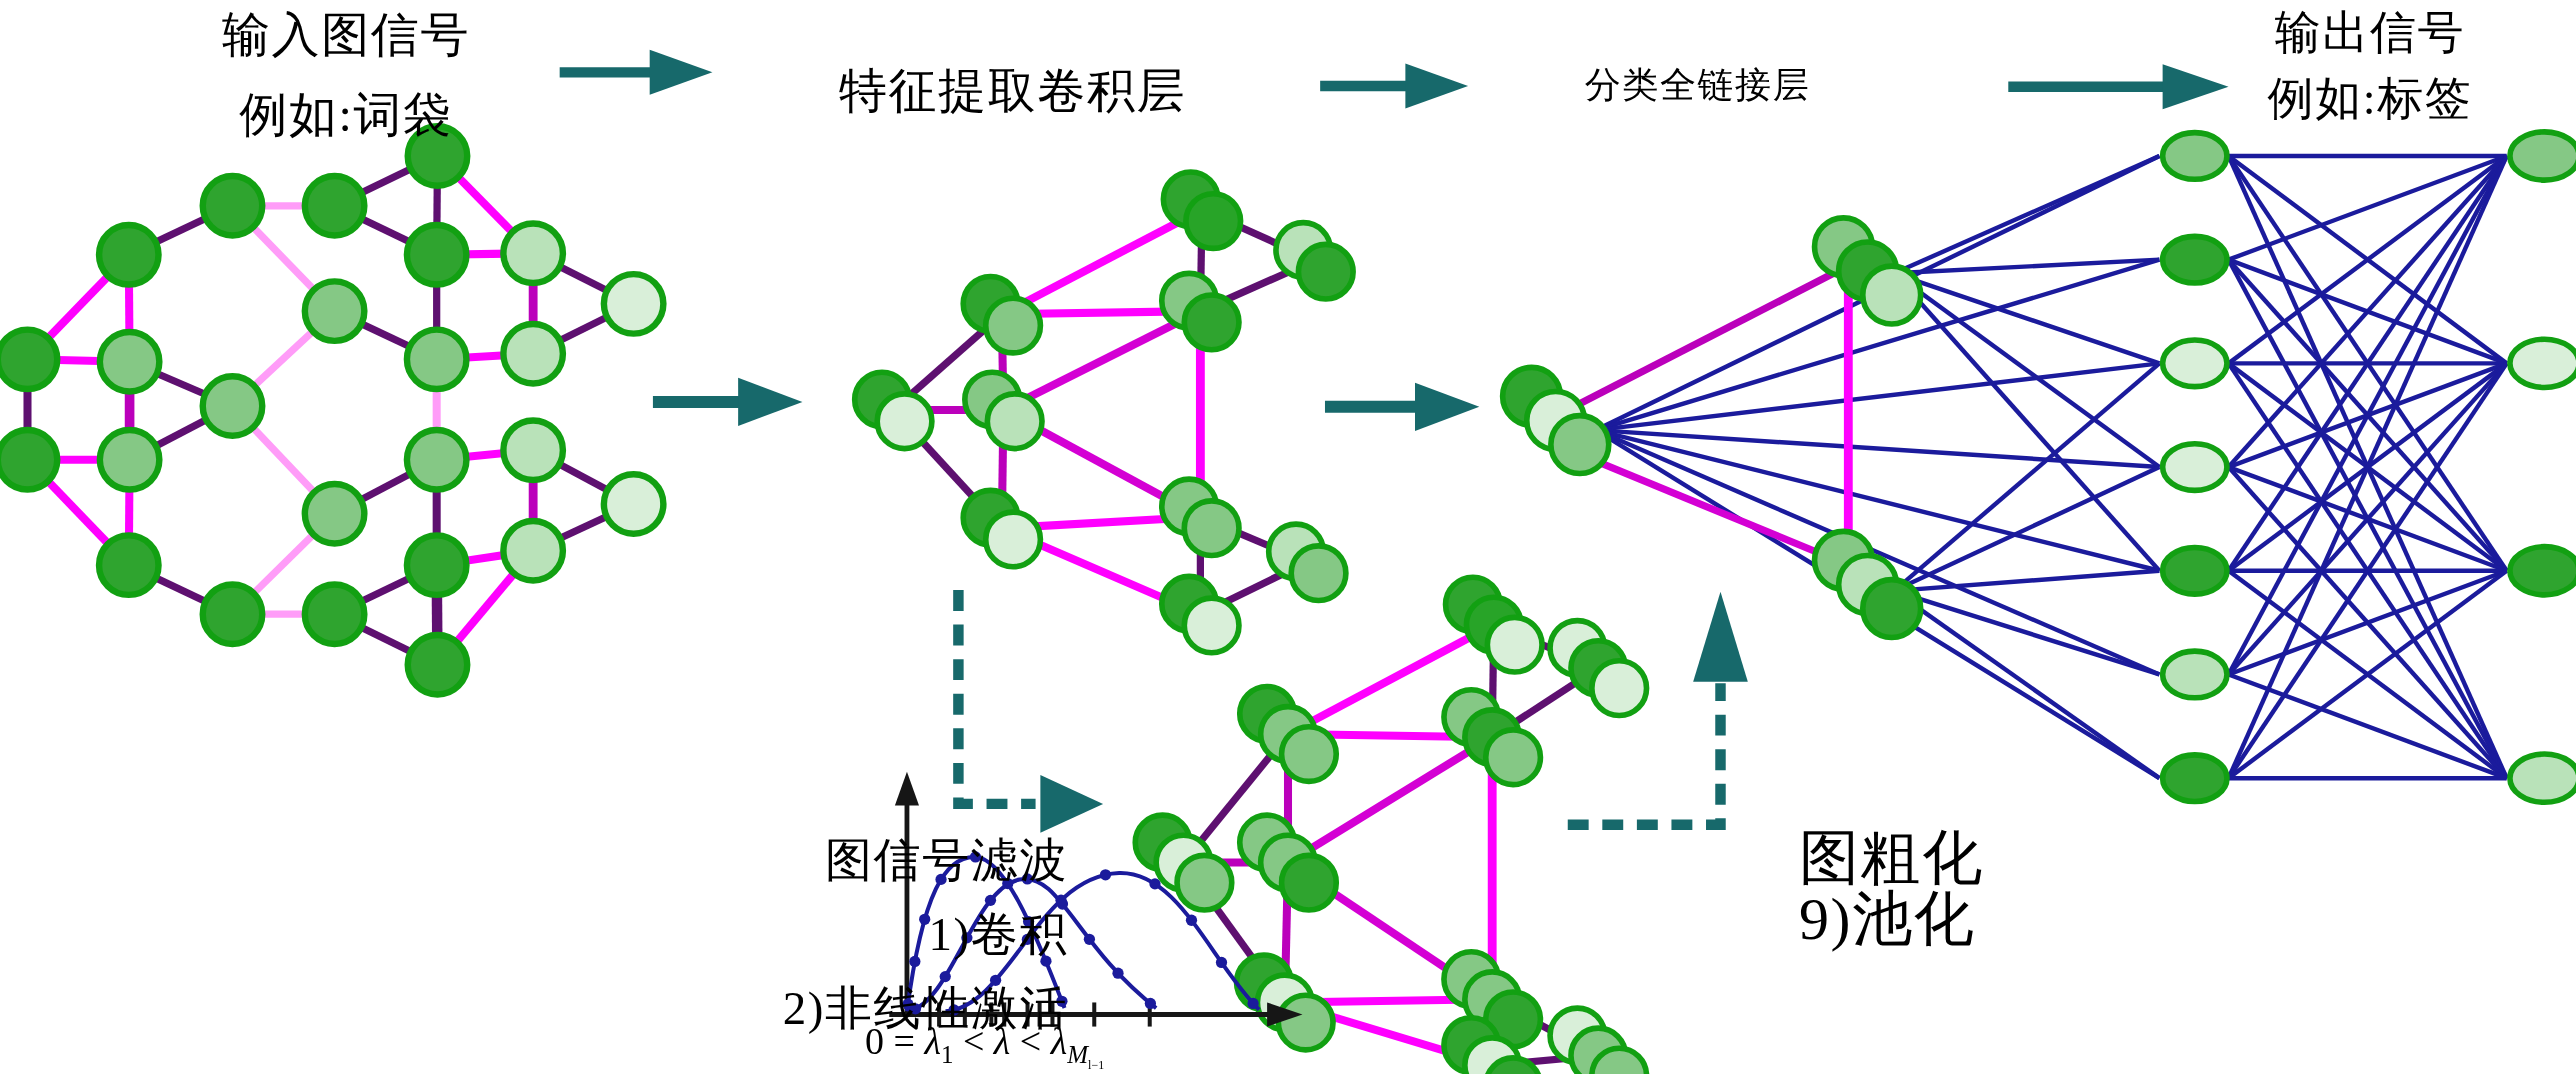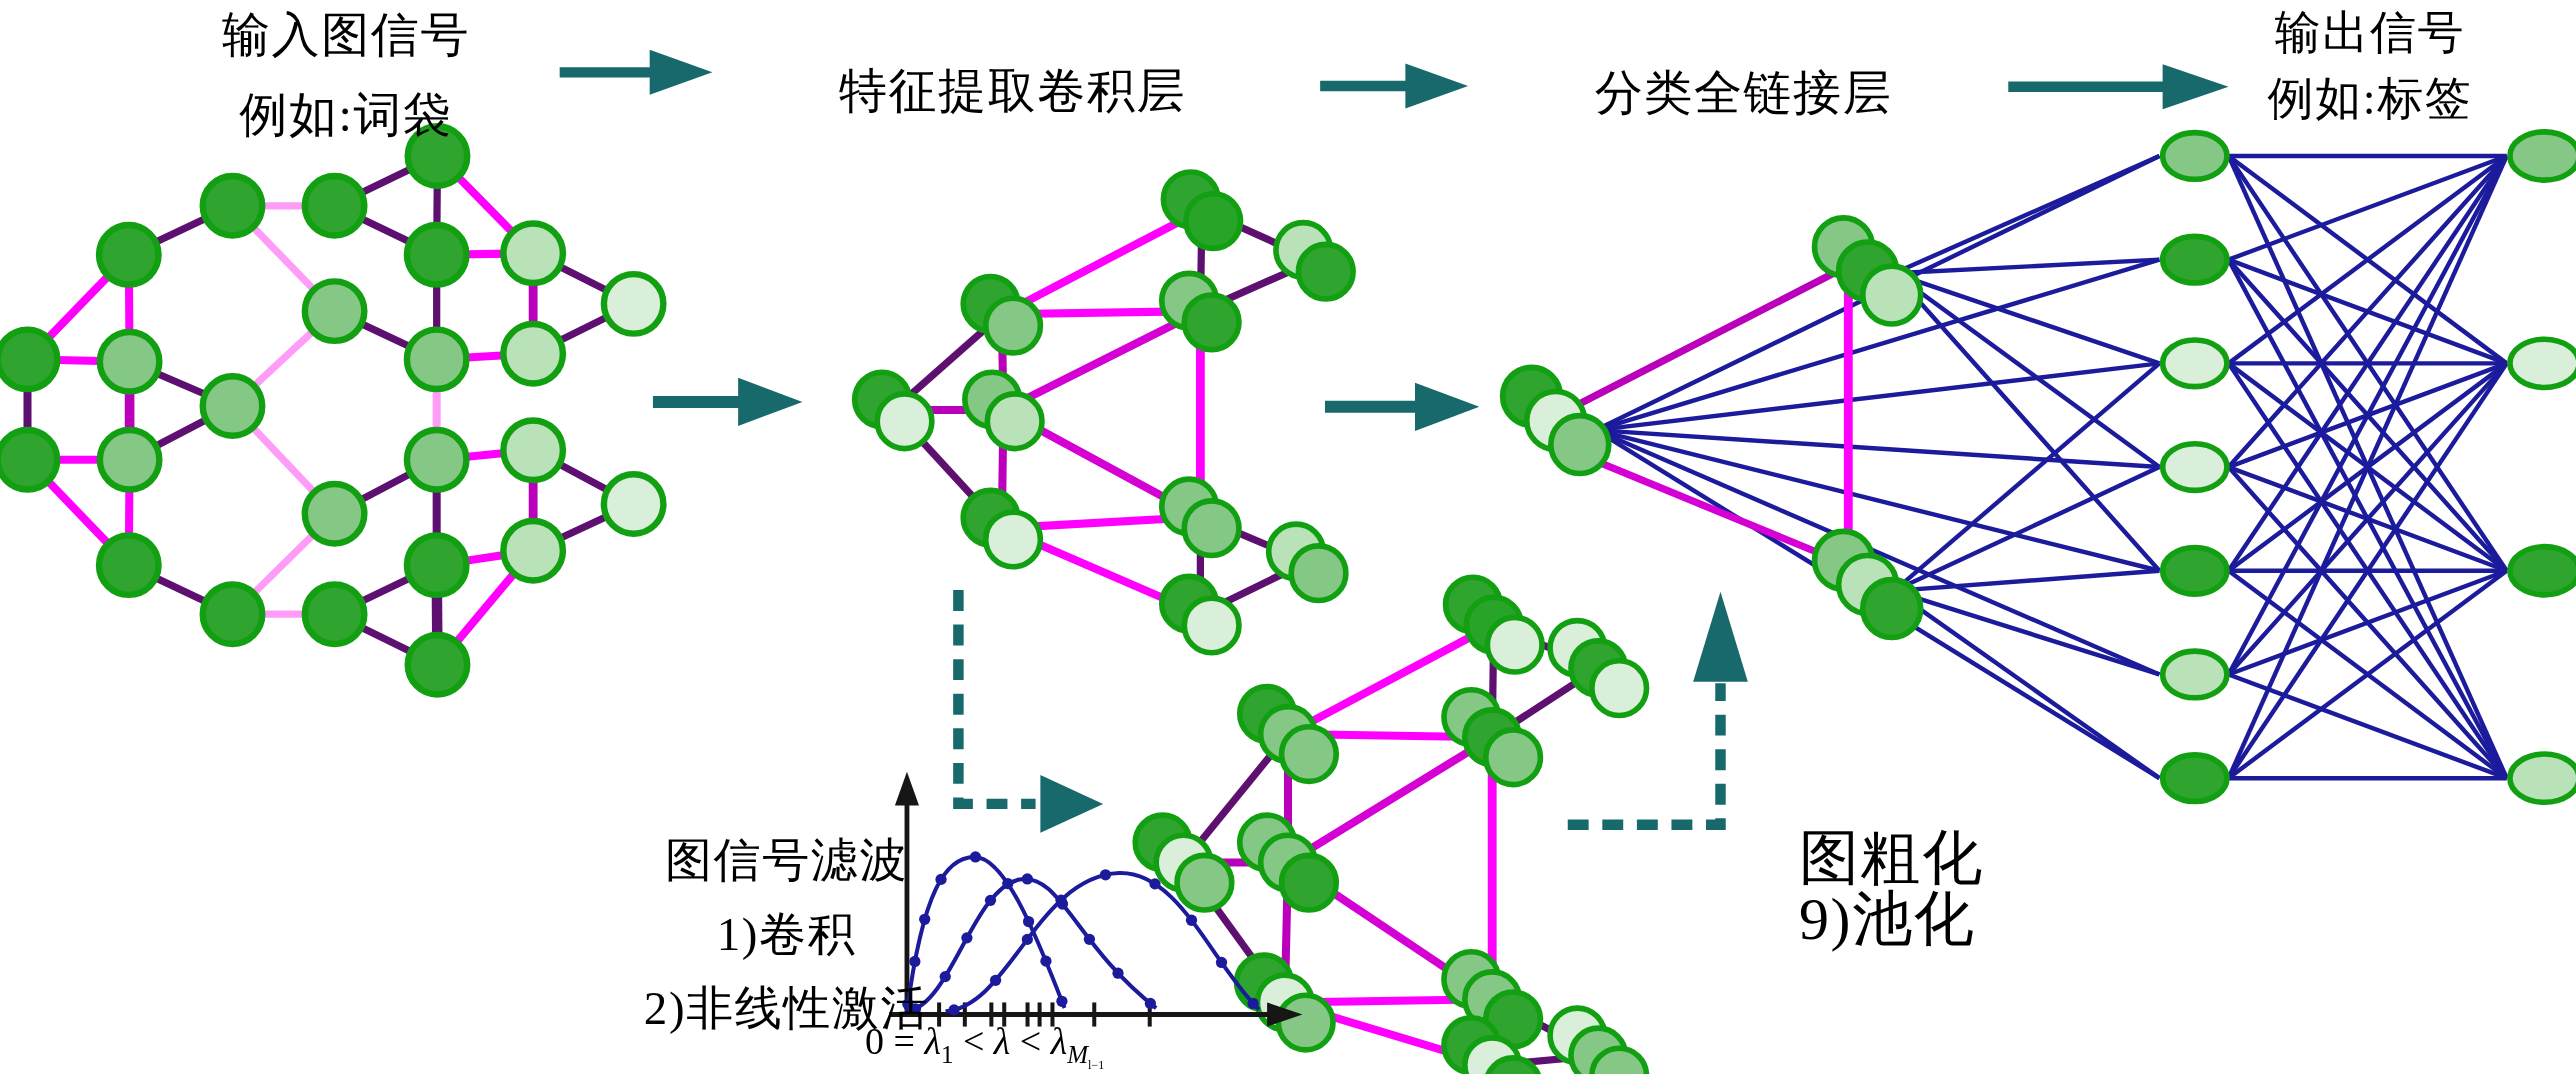--- a/index.html
+++ b/index.html
@@ -3,23 +3,23 @@
 <meta charset="utf-8">
 <style>
   html,body{margin:0;padding:0;background:#ffffff;}
   body{width:2576px;height:1074px;position:relative;overflow:hidden;
        font-family:"Liberation Serif","DejaVu Serif",serif;color:#000;}
   #scene{position:absolute;left:0;top:0;}
   .lbl{position:absolute;text-align:center;font-weight:400;letter-spacing:1.6px;}
   .lbl .ln{display:block;}
   .t-input{left:121px;top:-4.8px;width:450px;font-size:48px;line-height:80px;}
   .t-conv{left:755px;top:59px;width:515px;font-size:48px;}
-  .t-fc{left:1486px;top:61px;width:515px;font-size:48px;}
+  .t-fc{left:1440px;top:61px;width:515px;font-size:36px;}
   .t-output{left:2161px;top:0px;width:418px;font-size:46px;line-height:66px;}
-  .t-filter{left:505px;top:823px;width:563px;font-size:47px;line-height:74px;text-align:center;}
+  .t-filter{left:505px;top:823px;width:563px;font-size:47px;line-height:74px;text-align:right;}
   .t-coarsen{left:1799px;top:828px;width:418px;font-size:60px;line-height:61px;text-align:left;}
   .formula{position:absolute;left:865px;top:1019px;font-size:38px;white-space:nowrap;}
   .formula i{font-style:italic;font-family:"Liberation Serif",serif;}
   .formula sub{font-size:25px;}
   .formula sub sub{font-size:12px;}
 </style>
 </head>
 <body>
 
 <svg id="scene" width="2576" height="1074" viewBox="0 0 3204 1336">

